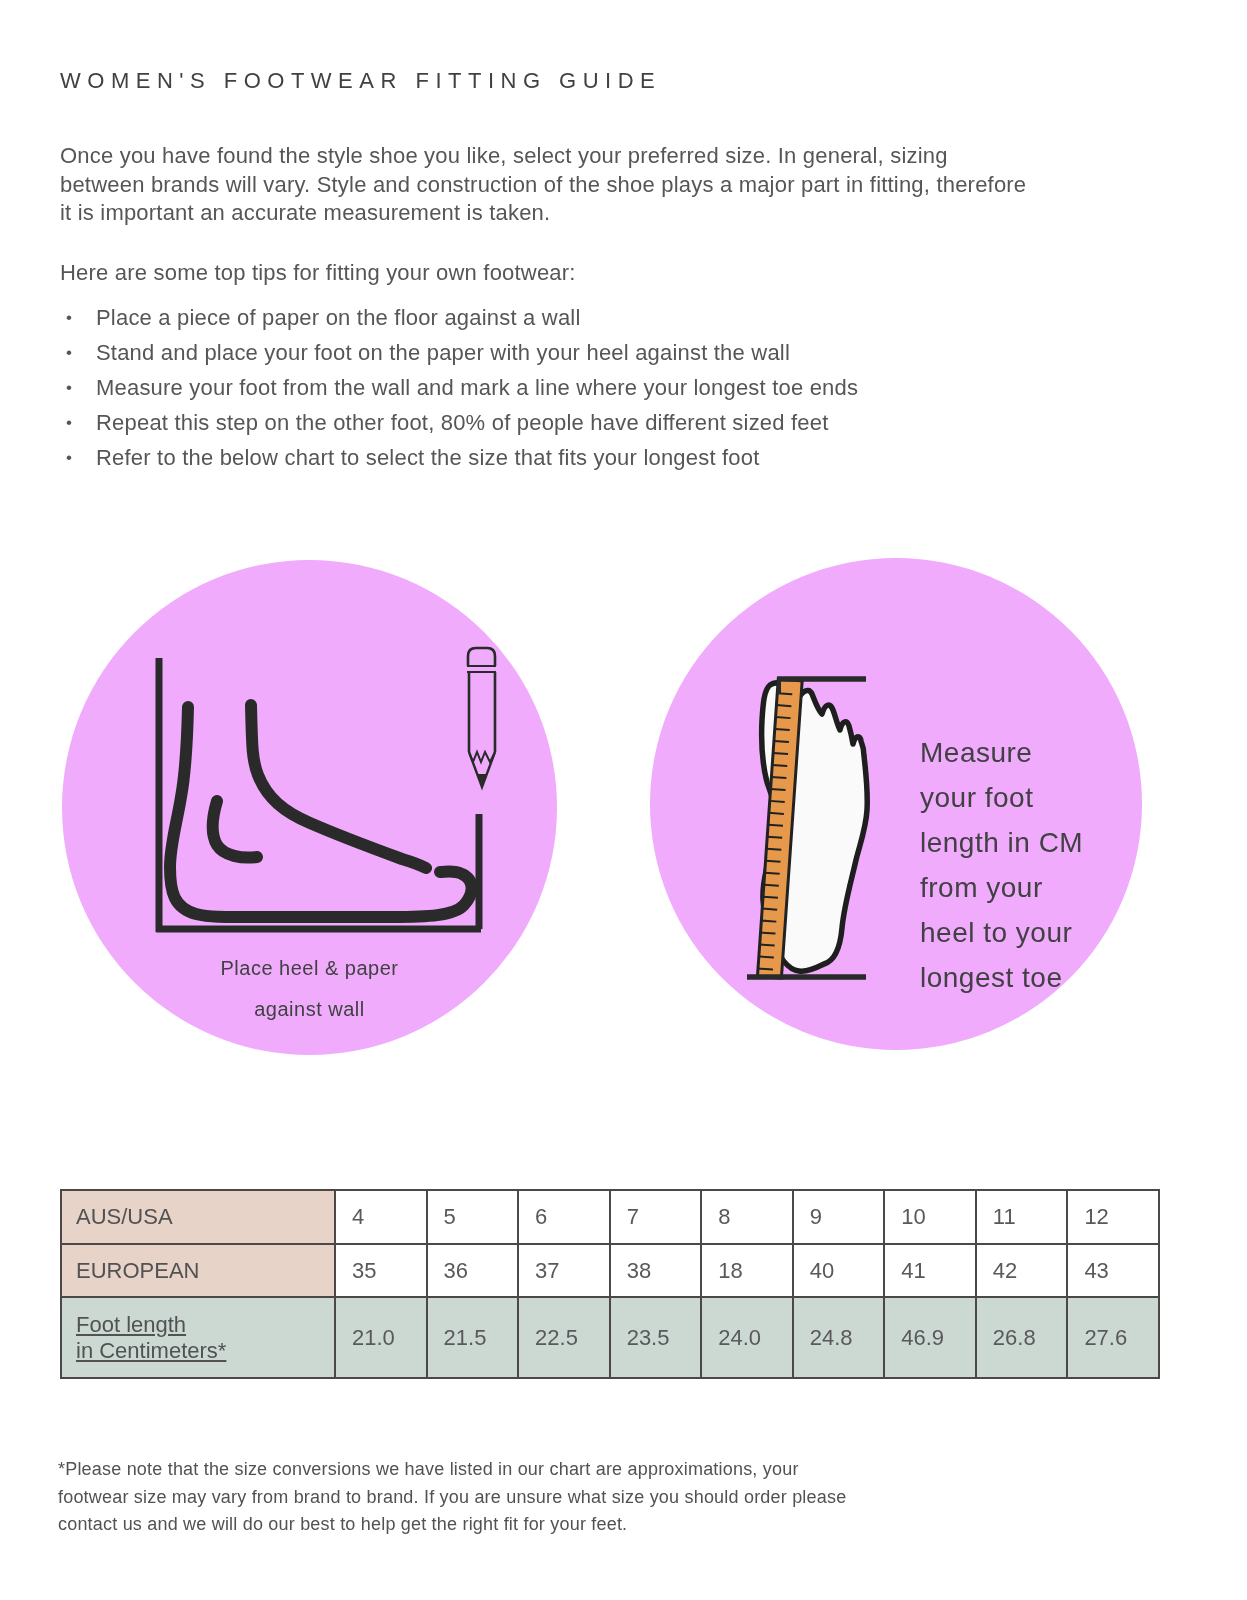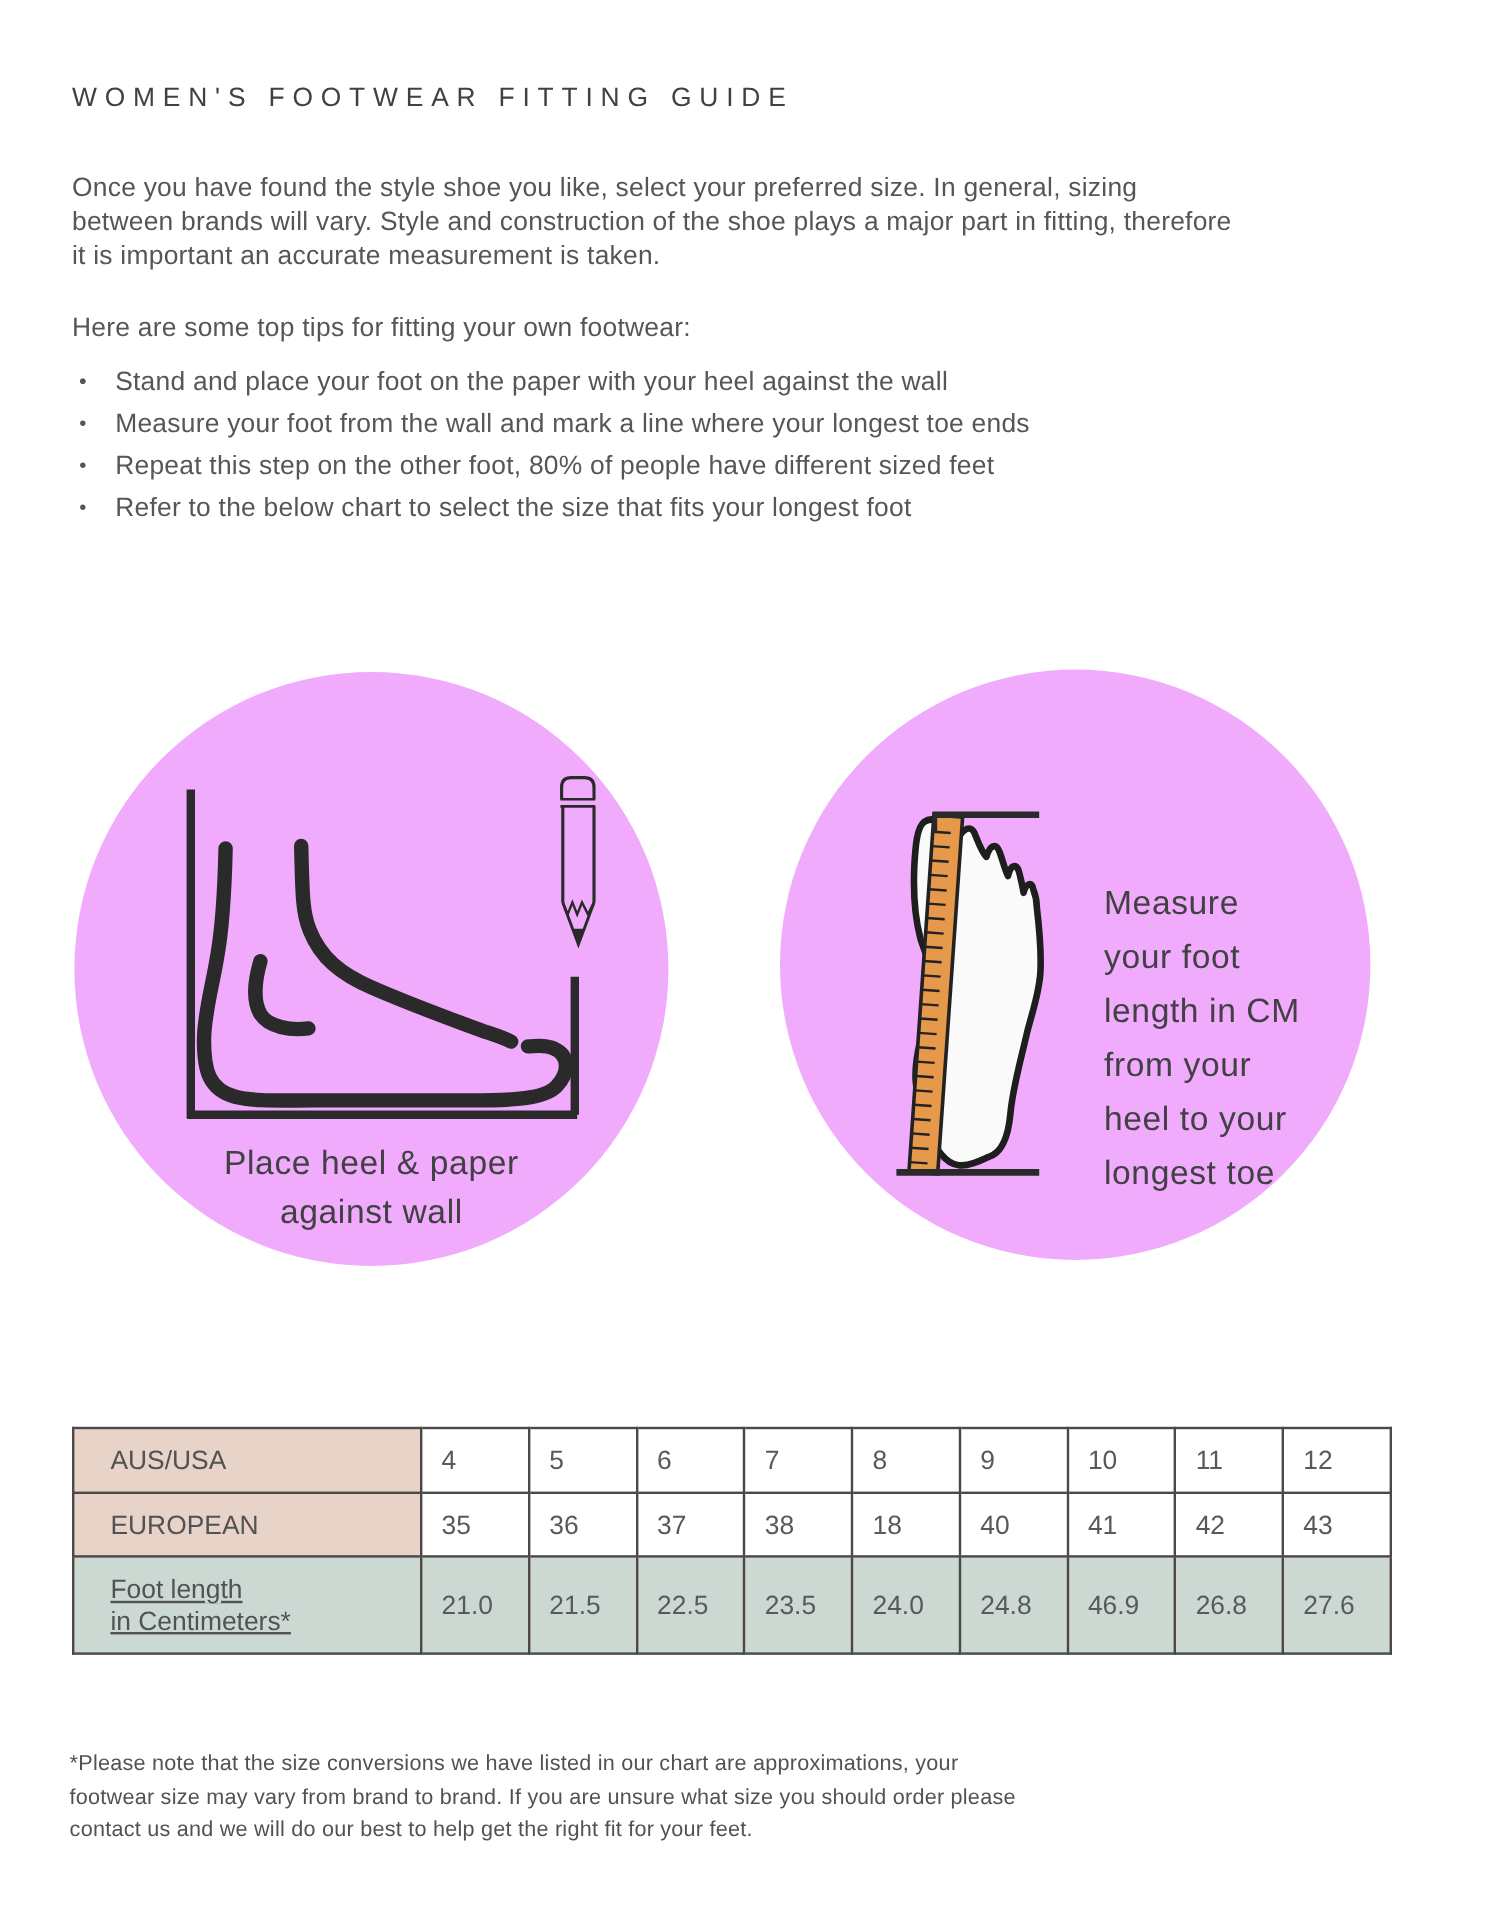--- a/index.html
+++ b/index.html
@@ -35,38 +35,38 @@
 
   .circle {
     border-radius:50%; background:#f0abfc; overflow:hidden;
   }
   .circle-left  { left:62px;  top:560px; width:495px; height:495px; }
   .circle-right { left:650px; top:558px; width:492px; height:492px; }
   .circle svg { position:absolute; left:0; top:0; }
 
   .caption-left {
     position:absolute; left:0; top:388px; width:100%; text-align:center;
-    font-size:28px; line-height:41px; color:#414042; white-space:pre-line;
+    font-size:20px; line-height:41px; color:#414042; white-space:pre-line;
     letter-spacing:0.5px;
   }
   .caption-right {
     position:absolute; left:270px; top:172px; width:215px;
     font-size:28px; line-height:45px; color:#414042; white-space:pre-line;
     letter-spacing:0.5px;
   }
 
   table.size-chart {
     position:absolute; left:60px; top:1189px; width:1100px;
     border-collapse:collapse; table-layout:fixed;
   }
   table.size-chart td {
     border:2px solid #4b4847; font-size:22px; color:#59595b;
     padding:0 0 0 16px; vertical-align:middle; background:#ffffff;
   }
-  table.size-chart td.rowlabel { background:#e7d3c7; color:#525254; width:258px; padding-left:30px; }
+  table.size-chart td.rowlabel { background:#e7d3c7; color:#525254; width:258px; padding-left:14px; }
   table.size-chart tr.r0 td, table.size-chart tr.r1 td { height:52px; }
   table.size-chart tr.r2 td { height:51px; }
   table.size-chart tr.r3 td { height:79px; }
   table.size-chart tr.r3 td { background:#ccd9d3; }
   table.size-chart tr.r3 td.rowlabel { background:#ccd9d3;text-decoration:underline; }
   .pre { white-space:pre-line; }
 
   .footnote {
     left:58px; top:1456px; width:812px; font-size:18px; line-height:27.5px;
     color:#525254; letter-spacing:0.2px;
@@ -79,20 +79,21 @@
 
   <div class="abs intro">Once you have found the style shoe you like, select your preferred size. In general, sizing between brands will vary. Style and construction of the shoe plays a major part in fitting, therefore it is important an accurate measurement is taken.</div>
 
   <div class="abs title">WOMEN'S FOOTWEAR FITTING GUIDE</div>
 
   <div class="abs tips-heading">Here are some top tips for fitting your own footwear:</div>
 
   <ul class="abs tips">
     <li>
       <span class="bullet">•</span>
+      <span>Place a piece of paper on the floor against a wall</span>
     </li>
     <li>
       <span class="bullet">•</span>
       <span>Stand and place your foot on the paper with your heel against the wall</span>
     </li>
     <li>
       <span class="bullet">•</span>
       <span>Measure your foot from the wall and mark a line where your longest toe ends</span>
     </li>
     <li>

